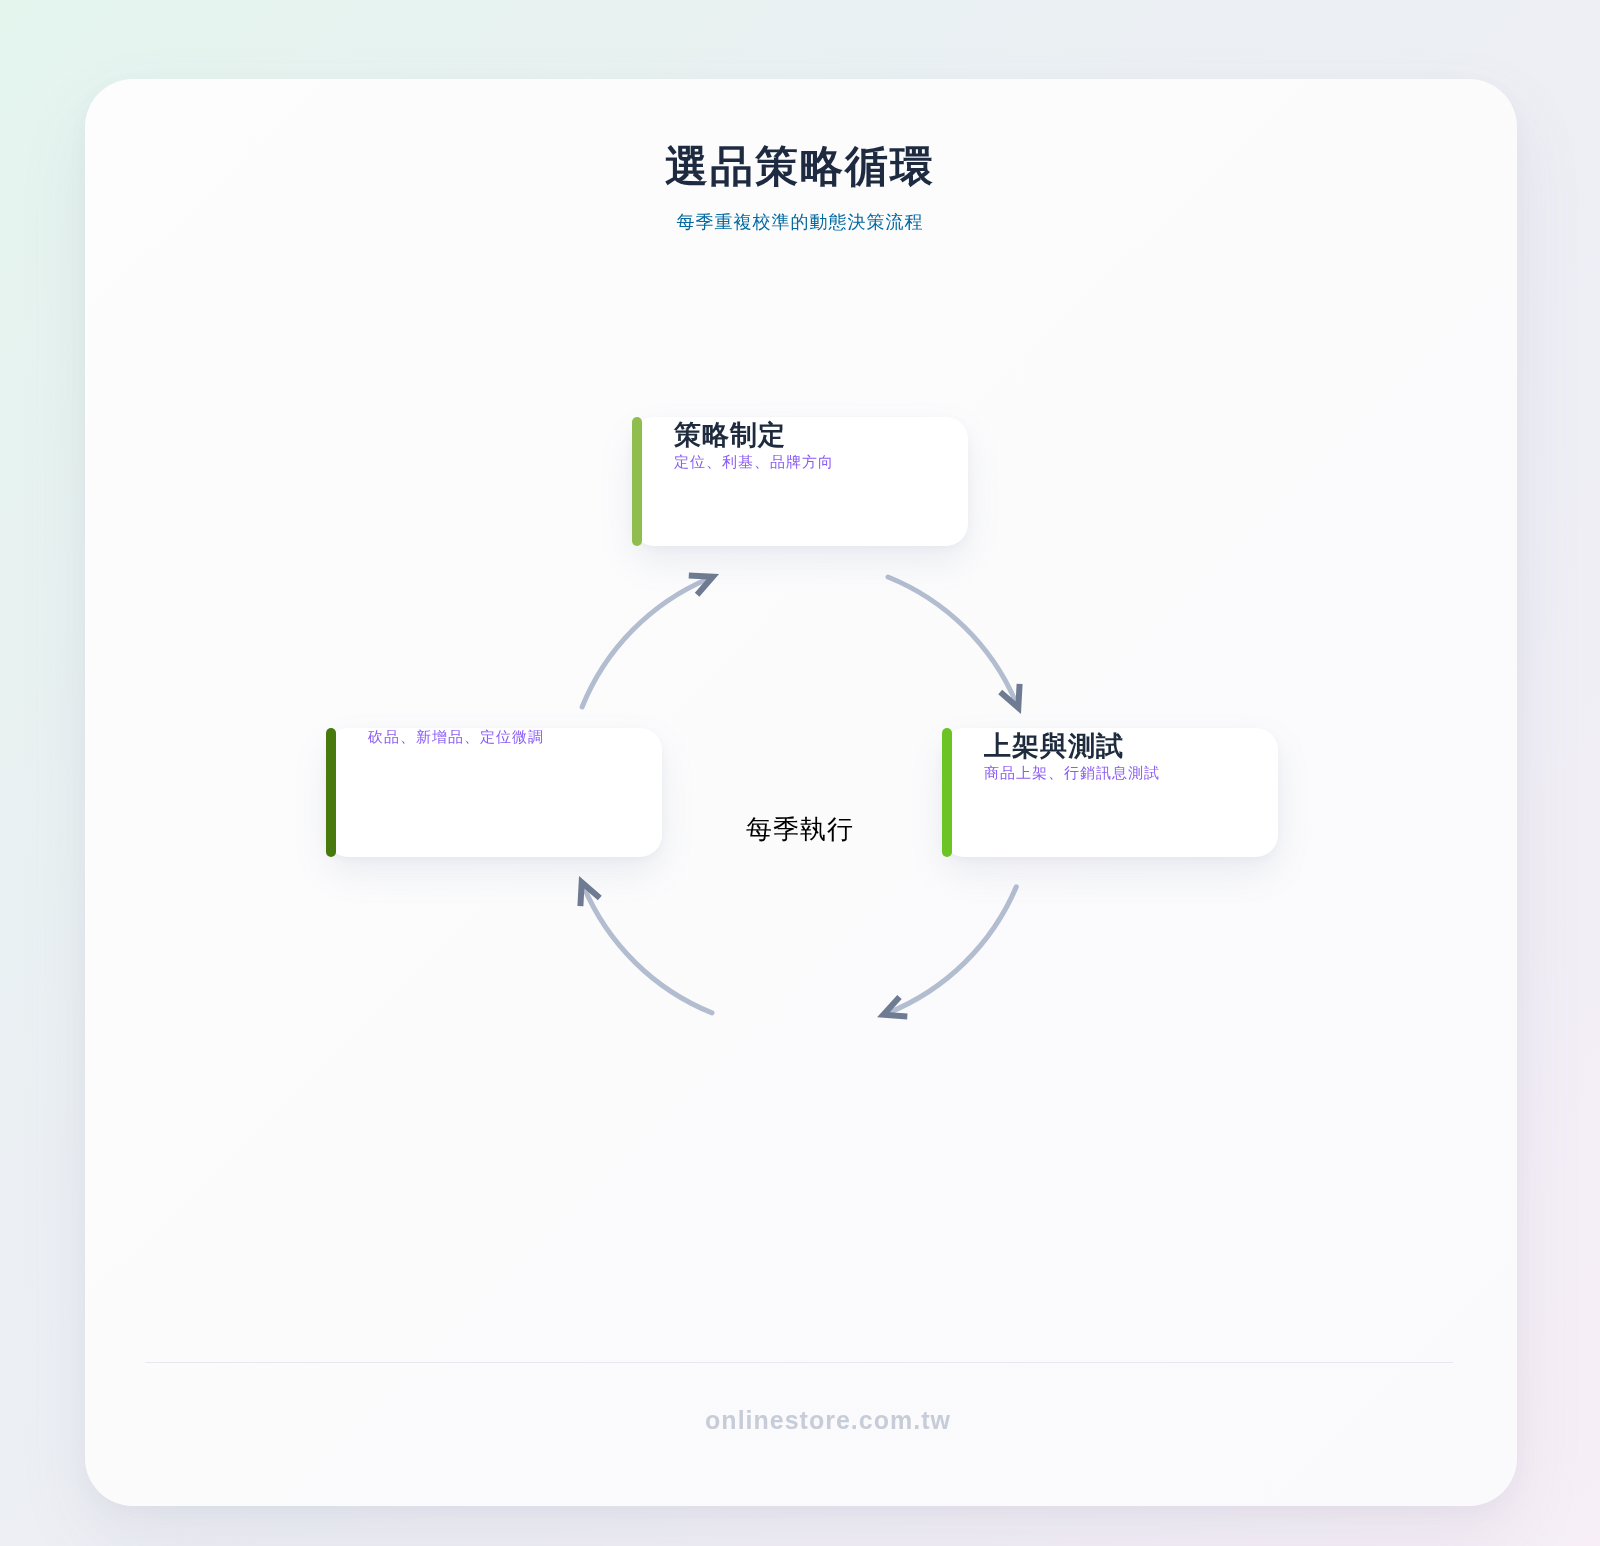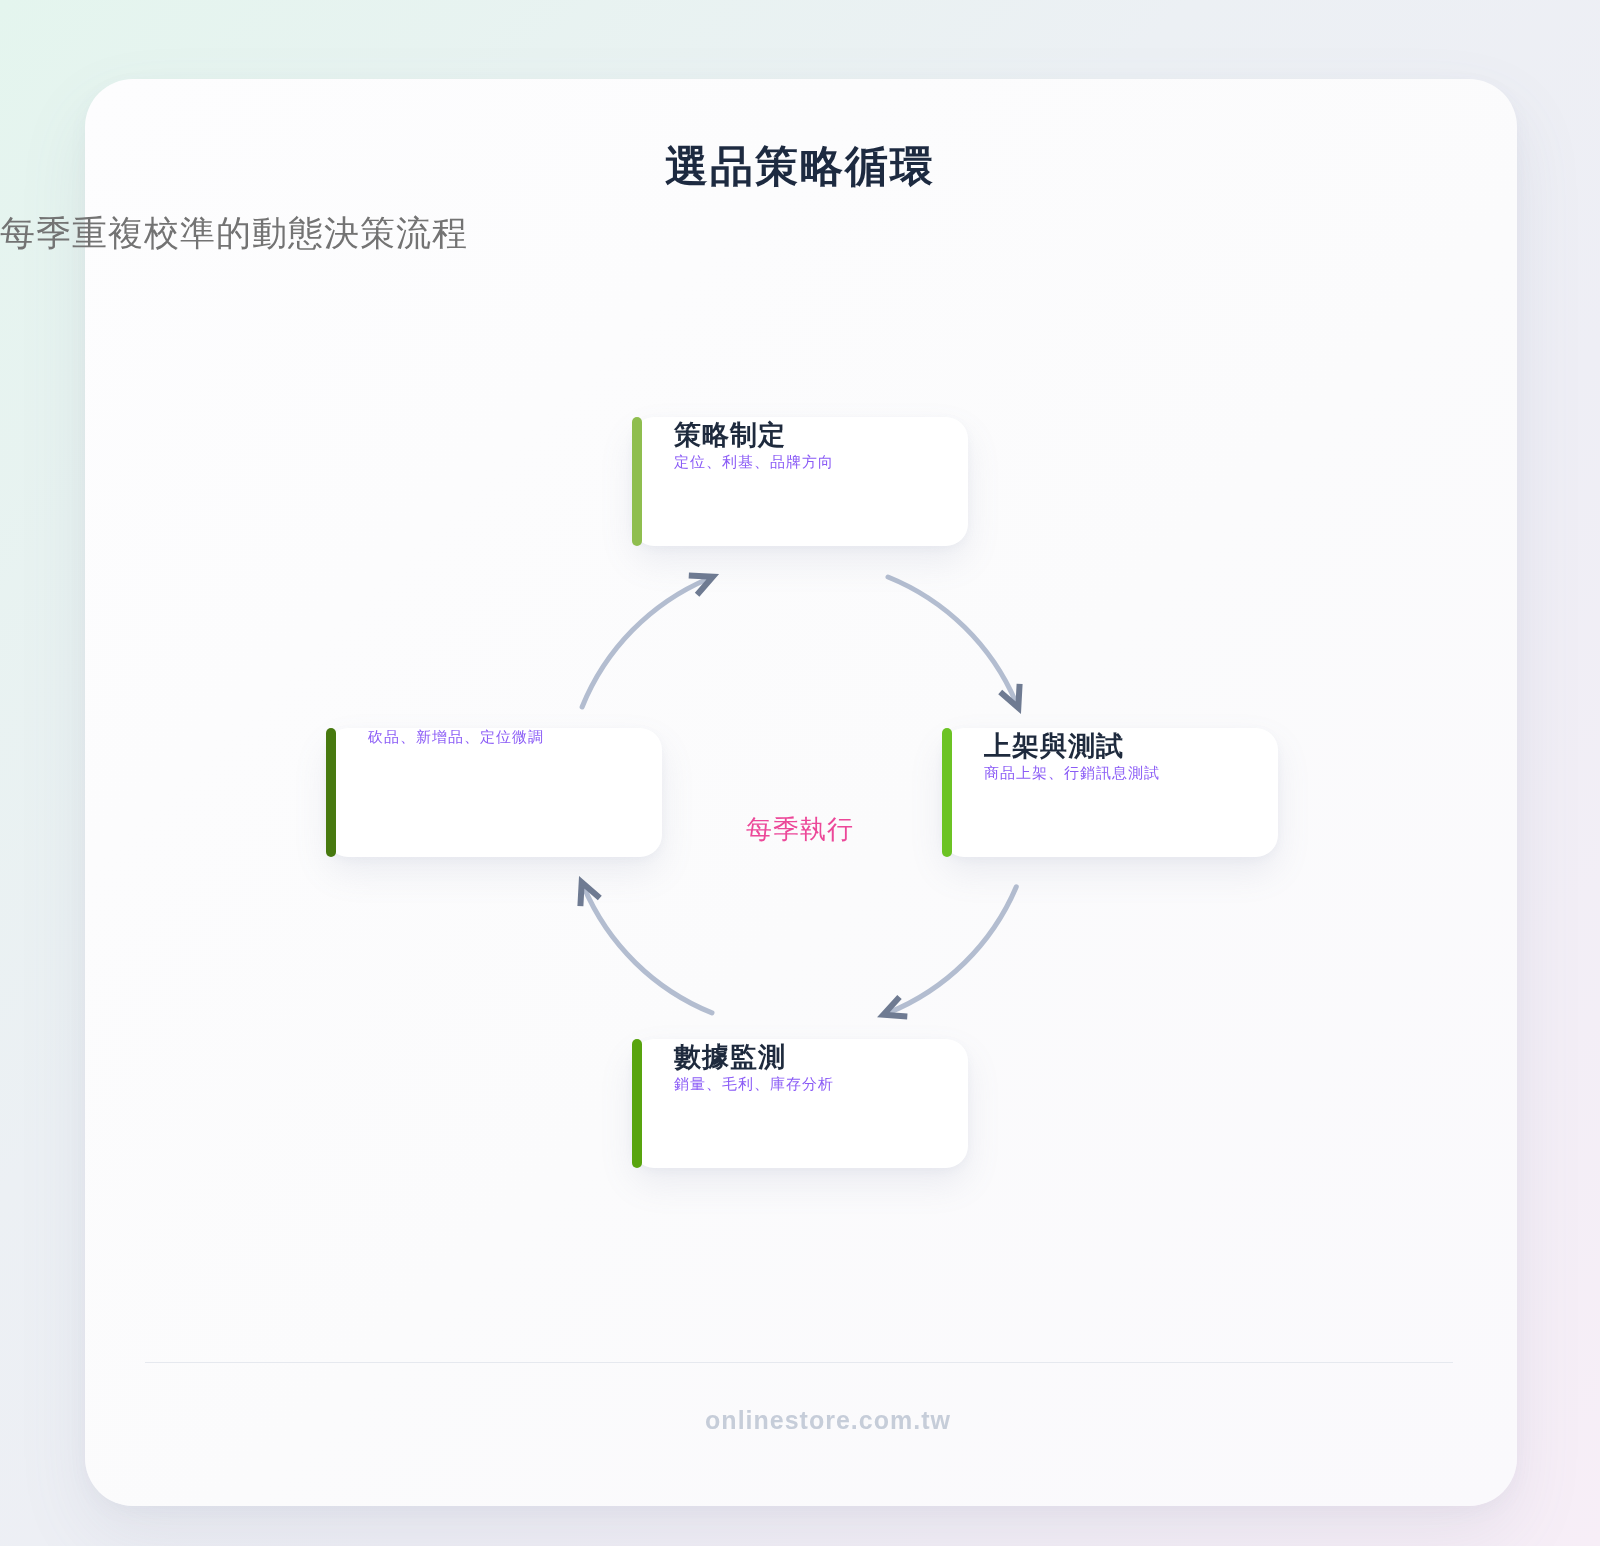--- a/index.html
+++ b/index.html
@@ -18,21 +18,21 @@
     box-shadow: 0 30px 70px rgba(110, 120, 150, 0.10), 0 6px 18px rgba(110, 120, 150, 0.05);
   }
 
   .main-title {
     position: absolute; left: 0; top: 138px; width: 100%;
     text-align: center; font-size: 43px; font-weight: 700;
     color: #1d2a40; letter-spacing: 2px;
   }
   .main-subtitle {
     position: absolute; left: 0; top: 210px; width: 100%;
-    font-size: 35px; color: #737373; letter-spacing: 1px;
+    text-align: center; font-size: 18px; color: #0369a1; letter-spacing: 1px;
   }
 
   .arrows-svg { position: absolute; left: 0; top: 0; width: 1600px; height: 1546px; }
   .arc { fill: none; stroke: #b3bdd0; stroke-width: 5; stroke-linecap: round; }
   .arc-head { fill: none; stroke: #6f7b92; stroke-width: 6; stroke-linejoin: miter; }
 
   .step-card {
     position: absolute; width: 336px; height: 129px;
     background: #ffffff; border-radius: 22px;
     box-shadow: 0 16px 34px rgba(125, 135, 165, 0.12), 0 3px 8px rgba(125, 135, 165, 0.06);
@@ -51,21 +51,21 @@
   .card-bottom { left: 632px; top: 1039px; }
   .card-left   { left: 326px; top: 728px; }
 
   .center-title {
     position: absolute; left: 0; top: 750px; width: 100%;
     text-align: center; font-size: 40px; font-weight: 700;
     color: #1d2a40; letter-spacing: 2px;
   }
   .center-subtitle {
     position: absolute; left: 0; top: 812px; width: 100%;
-    text-align: center; font-size: 26px; color: #ec4899; letter-spacing: 1px;
+    text-align: center; font-size: 26px; color: #000000; letter-spacing: 1px;
   }
 
   .footer-divider {
     position: absolute; left: 145px; top: 1362px; width: 1308px; height: 1px;
     background: #e6e9ef;
   }
   .footer-site {
     position: absolute; left: 0; top: 1406px; width: 100%;
     text-align: center; font-size: 25px; font-weight: 600;
     color: #c6cdd9; letter-spacing: 1px; margin-left: 28px;
@@ -105,25 +105,20 @@
     <div class="step-title">策略制定</div>
     <div class="step-subtitle">定位、利基、品牌方向</div>
   </div>
 
   <div class="step-card card-right">
     <span class="accent-bar" style="background-color: rgb(108, 195, 36);"></span>
     <div class="step-title">上架與測試</div>
     <div class="step-subtitle">商品上架、行銷訊息測試</div>
   </div>
 
-  <div class="step-card card-bottom">
-    <span class="accent-bar" style="background-color: rgb(88, 164, 14);"></span>
-    <div class="step-title">數據監測</div>
-    <div class="step-subtitle">銷量、毛利、庫存分析</div>
-  </div>
 
   <div class="step-card card-left">
     <span class="accent-bar" style="background-color: rgb(71, 121, 15);"></span>
     <div class="step-subtitle">砍品、新增品、定位微調</div>
   </div>
 
   <div class="center-subtitle">每季執行</div>
 
   <div class="footer-divider"></div>
   <div class="footer-site">onlinestore.com.tw</div>

